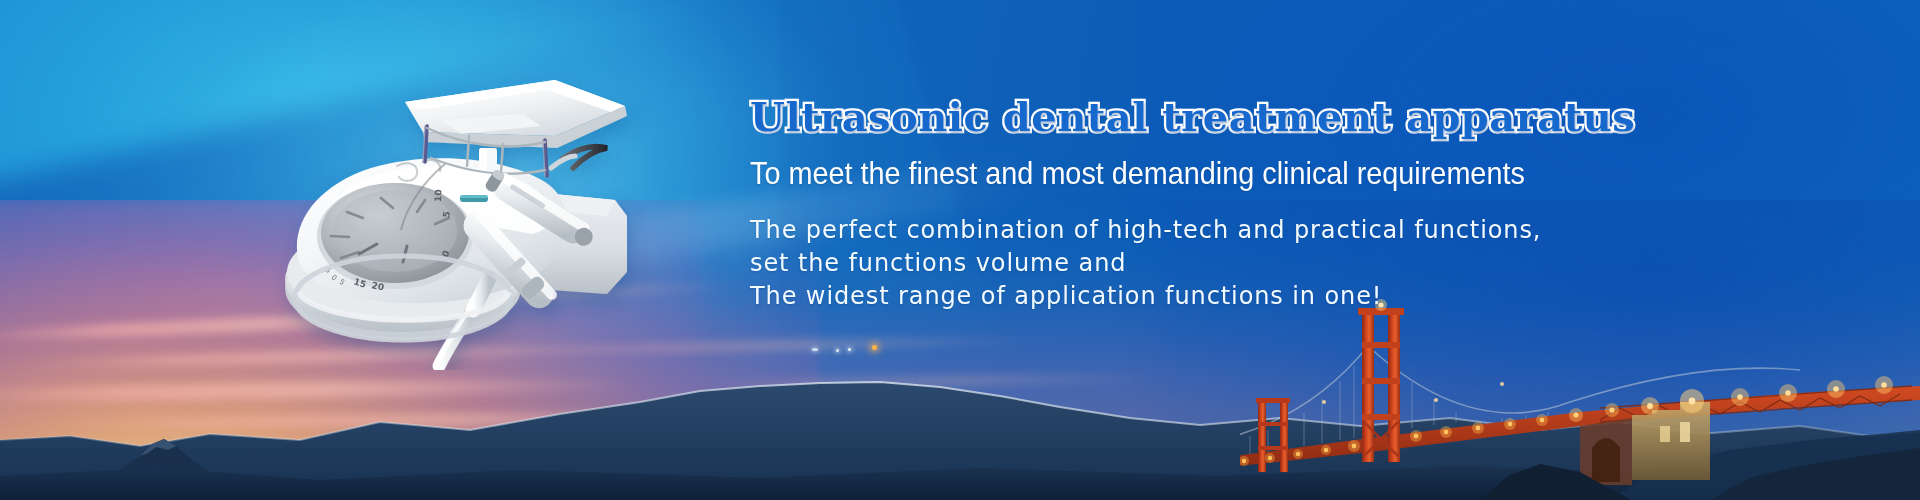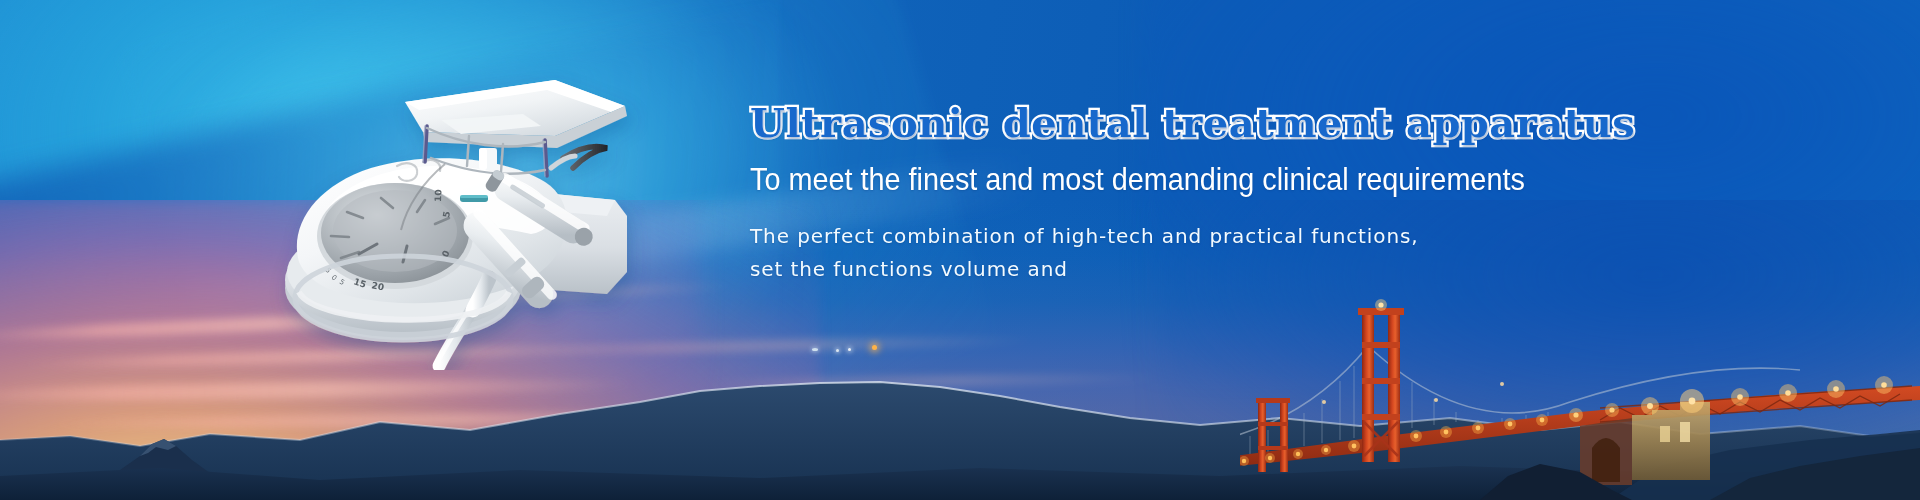--- a/index.html
+++ b/index.html
@@ -173,21 +173,21 @@
   
   .bridge { position: absolute; right: 0; bottom: 0; width: 680px; height: 250px; }
 
   
   .device { position: absolute; left: 255px; top: 40px; width: 420px; height: 330px; }
 
   
   .copy {
     position: absolute;
     left: 750px;
-    top: 100px;
+    top: 94px;
     width: 1100px;
   }
   .headline {
     margin: 0;
     font-family: "DejaVu Serif", "Liberation Serif", serif;
     font-weight: bold;
     font-size: 40px;
     line-height: 46px;
     letter-spacing: 0.5px;
     color: #1768cc;
@@ -207,21 +207,21 @@
     color: #ffffff;
     transform: scaleX(0.90);
     transform-origin: left center;
     white-space: nowrap;
     text-shadow: 0 1px 2px rgba(8,55,120,0.28);
   }
   .body-copy {
     margin: 22px 0 0 0;
     font-family: "DejaVu Sans", "Liberation Sans", sans-serif;
     font-weight: 400;
-    font-size: 20px;
+    font-size: 24px;
     line-height: 33px;
     letter-spacing: 0.9px;
     color: #f4fbff;
     text-shadow: 0 1px 2px rgba(8,55,120,0.30);
   }
   .body-copy .line { display: block; white-space: nowrap; }
 </style>
 </head>
 <body>
 
@@ -582,16 +582,17 @@
   </svg>
 
   <div class="copy">
     <h1 class="headline">Ultrasonic dental treatment apparatus</h1>
 
     <p class="subhead">To meet the finest and most demanding clinical requirements</p>
 
     <div class="body-copy">
       <span class="line">The perfect combination of high-tech and practical functions,</span>
       <span class="line">set the functions volume and</span>
+      <span class="line">The widest range of application functions in one!</span>
     </div>
   </div>
 
 </div>
 
 </body></html>

